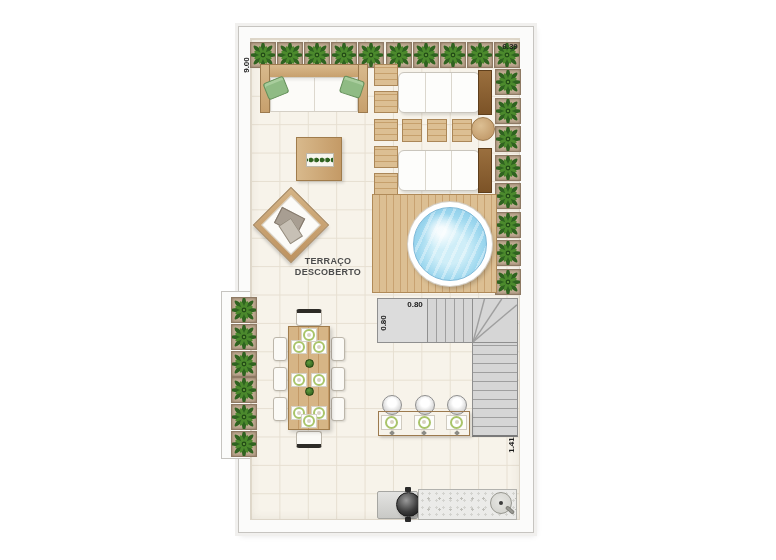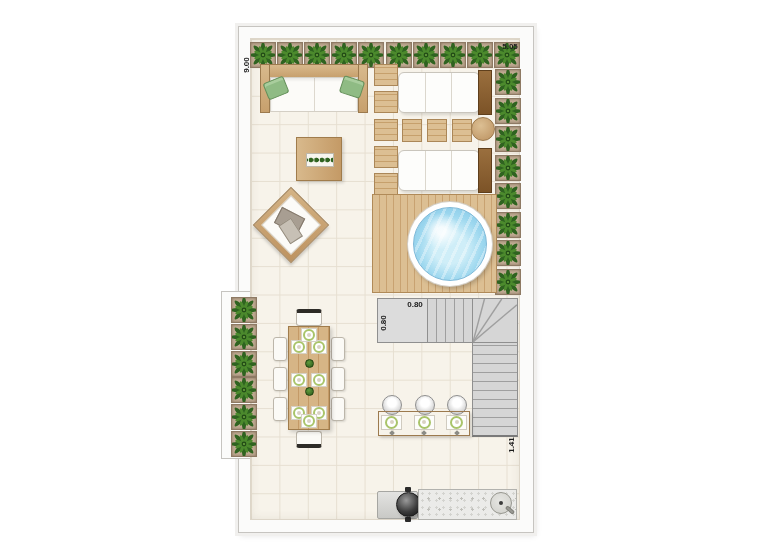--- a/index.html
+++ b/index.html
@@ -442,20 +442,24 @@
     <div class="abs coffee-tray"></div>
   </div>
 
   <div class="abs armchair">
     <div class="abs ac-frame"></div>
     <div class="abs ac-cushion"></div>
     <div class="abs ac-p1"></div>
     <div class="abs ac-p2"></div>
   </div>
 
+  <div class="abs room-label">
+    <div>TERRAÇO</div>
+    <div>DESCOBERTO</div>
+  </div>
 
   <div class="abs p-col deck-col">
   <div class="deck-sq"></div>
 
   <div class="deck-sq"></div>
 
   <div class="deck-sq"></div>
 
   <div class="deck-sq"></div>
 
@@ -489,21 +493,21 @@
   <div class="abs stair-winder">
     <svg viewBox="0 0 46 45" preserveAspectRatio="none">
       <line x1="0" y1="45" x2="12" y2="0" stroke="#9f9f9f" stroke-width="1.5"></line>
       <line x1="0" y1="45" x2="30" y2="0" stroke="#9f9f9f" stroke-width="1.5"></line>
       <line x1="0" y1="45" x2="46" y2="6" stroke="#9f9f9f" stroke-width="1.5"></line>
     </svg>
   </div>
   <div class="abs stair-down"></div>
 
   <div class="abs dim v dim-900">9.00</div>
-  <div class="abs dim dim-505">5.05</div>
+  <div class="abs dim dim-505">6.39</div>
   <div class="abs dim dim-080h">0.80</div>
   <div class="abs dim v dim-080v">0.80</div>
   <div class="abs dim v dim-141">1.41</div>
 
   <div class="abs p-row stools">
   <div class="stool"></div>
 
   <div class="stool"></div>
 
   <div class="stool"></div>

